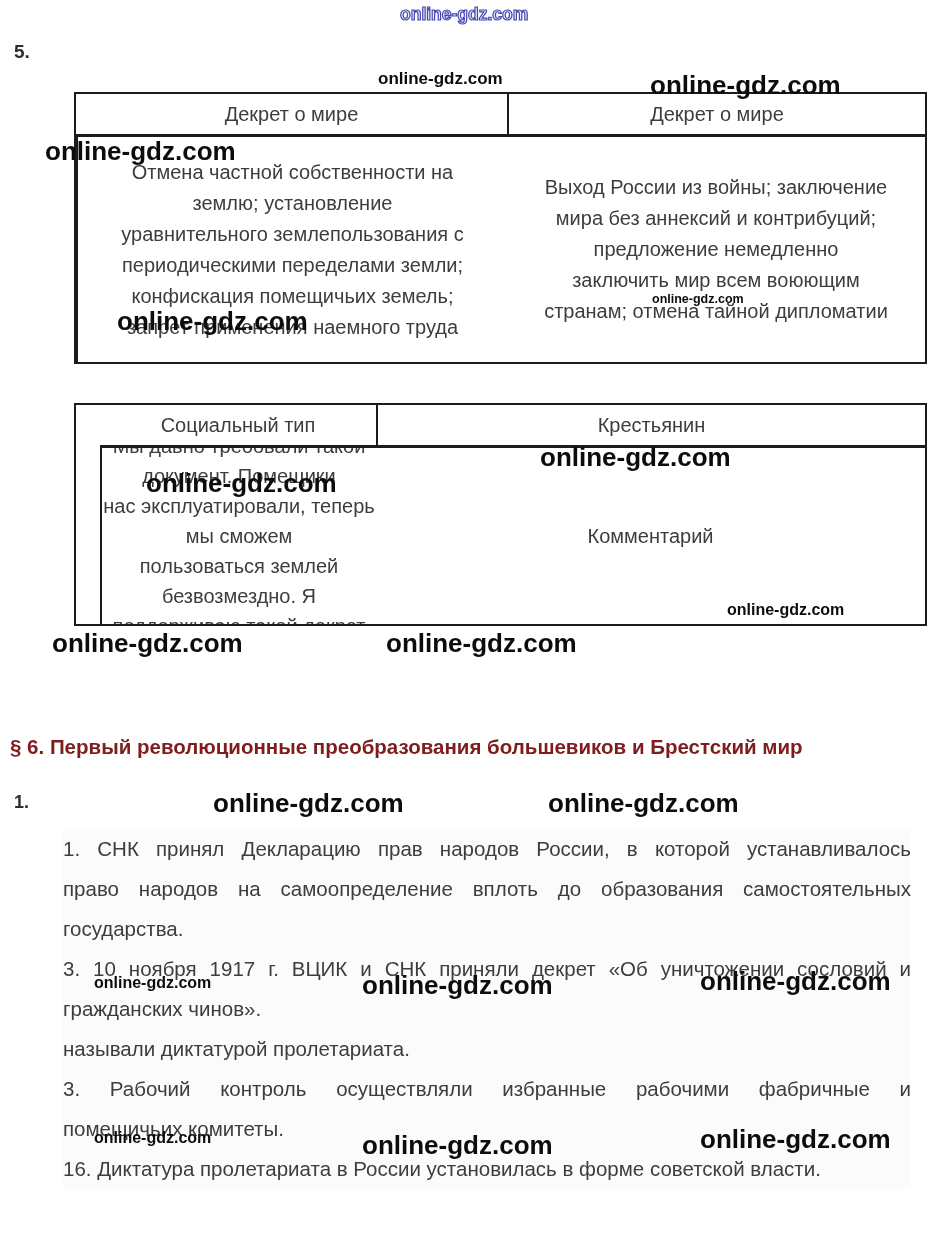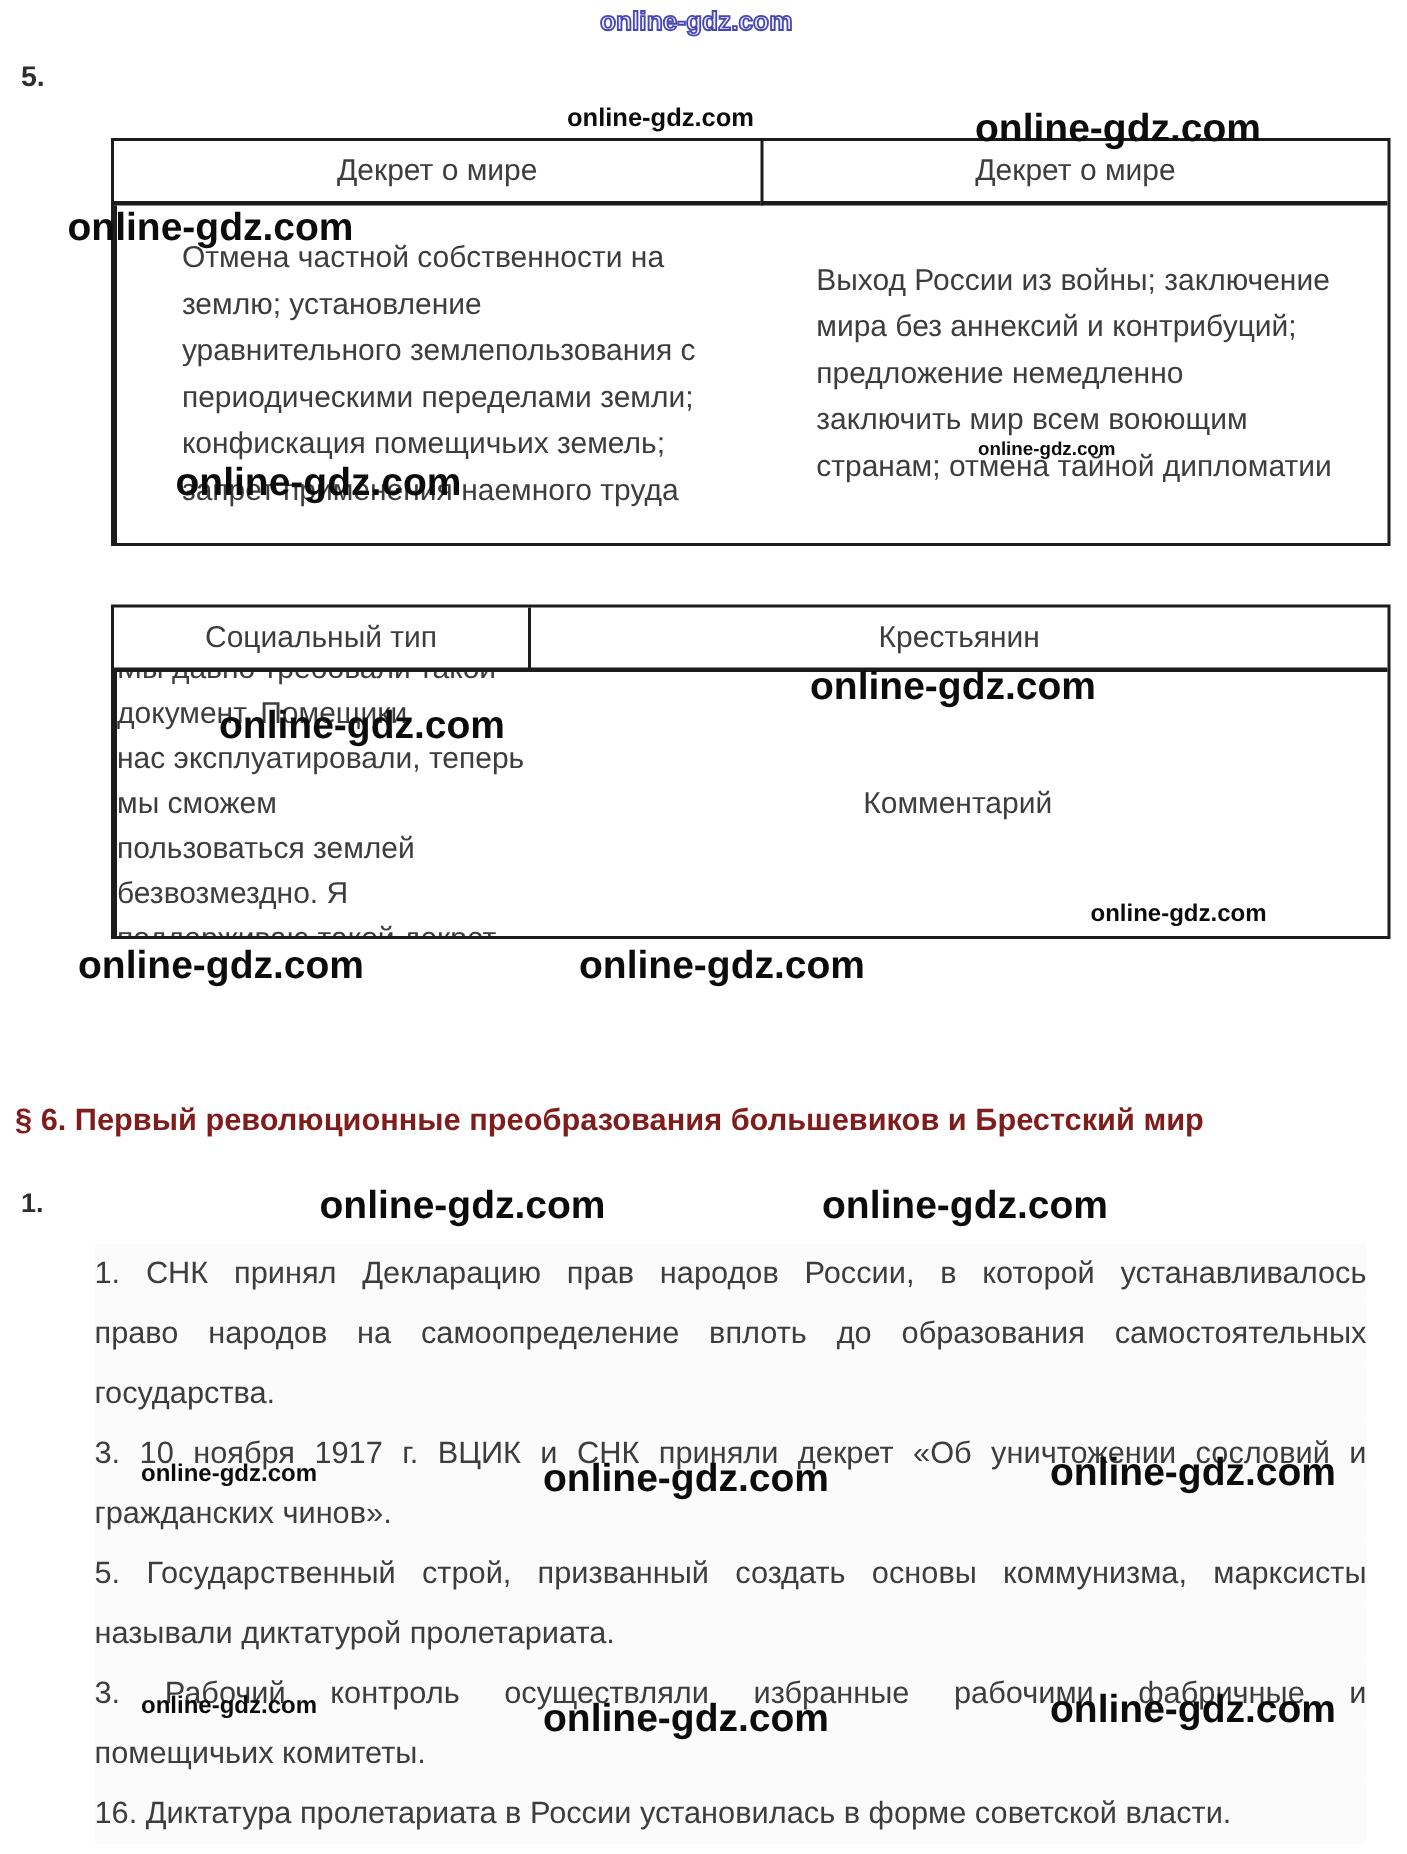--- a/index.html
+++ b/index.html
@@ -40,21 +40,21 @@
     display:grid;
     box-sizing:border-box;
     border:2px solid #1c1c1c;
     background:#ffffff;
     z-index:1;
   }
   .cell {
     display:flex;
     align-items:center;
     justify-content:center;
-    text-align:left;
+    text-align:center;
     font-size:20px;
     color:#3d3d3d;
     box-sizing:border-box;
     overflow:hidden;
   }
   .cell .txt { white-space:pre-line; }
   .col2 { border-left:2px solid #1c1c1c; }
   .hrow { border-bottom:3px solid #1c1c1c; }
   .lh31 .txt { line-height:31px; }
   .lh30 .txt { line-height:30px; }
@@ -117,21 +117,21 @@
     <div class="cell lh31">
       <div class="txt">Выход России из войны; заключение
 мира без аннексий и контрибуций;
 предложение немедленно
 заключить мир всем воюющим
 странам; отмена тайной дипломатии</div>
     </div>
   </div>
 
   <div class="tbl" style="left:74px; top:403px; width:853px; height:223px;
-              grid-template-columns:276px 1fr; grid-template-rows:43px 1fr;">
+              grid-template-columns:276px 1fr; grid-template-rows:43px 1fr;padding-left:24px;">
     <div class="cell hrow">
       <div class="txt">Социальный тип</div>
     </div>
     <div class="cell hrow col2">
       <div class="txt">Крестьянин</div>
     </div>
     <div class="cell lh30 col2">
       <div class="txt">Мы давно требовали такой документ. Помещики
 нас эксплуатировали, теперь мы сможем
 пользоваться землей безвозмездно. Я
@@ -143,21 +143,20 @@
   </div>
 
   <div class="section-heading">§ 6. Первый революционные преобразования большевиков и Брестский мир</div>
 
   <div class="answers">
     <div class="line j">1. СНК принял Декларацию прав народов России, в которой устанавливалось</div>
     <div class="line j">право народов на самоопределение вплоть до образования самостоятельных</div>
     <div class="line">государства.</div>
     <div class="line j">3. 10 ноября 1917 г. ВЦИК и СНК приняли декрет «Об уничтожении сословий и</div>
     <div class="line">гражданских чинов».</div>
-    <div class="line j">5. Государственный строй, призванный создать основы коммунизма, марксисты</div>
     <div class="line">называли диктатурой пролетариата.</div>
     <div class="line j">3. Рабочий контроль осуществляли избранные рабочими фабричные и</div>
     <div class="line">помещичьих комитеты.</div>
     <div class="line">16. Диктатура пролетариата в России установилась в форме советской власти.</div>
   </div>
 
   <span class="wm wm-outline" style="left:400px; top:6px;  font-size:17.5px;">online-gdz.com</span>
   <span class="wm" style="left:378px; top:70px;   font-size:17px;">online-gdz.com</span>
   <span class="wm" style="left:650px; top:72px;   font-size:26px;">online-gdz.com</span>
   <span class="wm" style="left:45px;  top:138px;  font-size:26px;">online-gdz.com</span>

